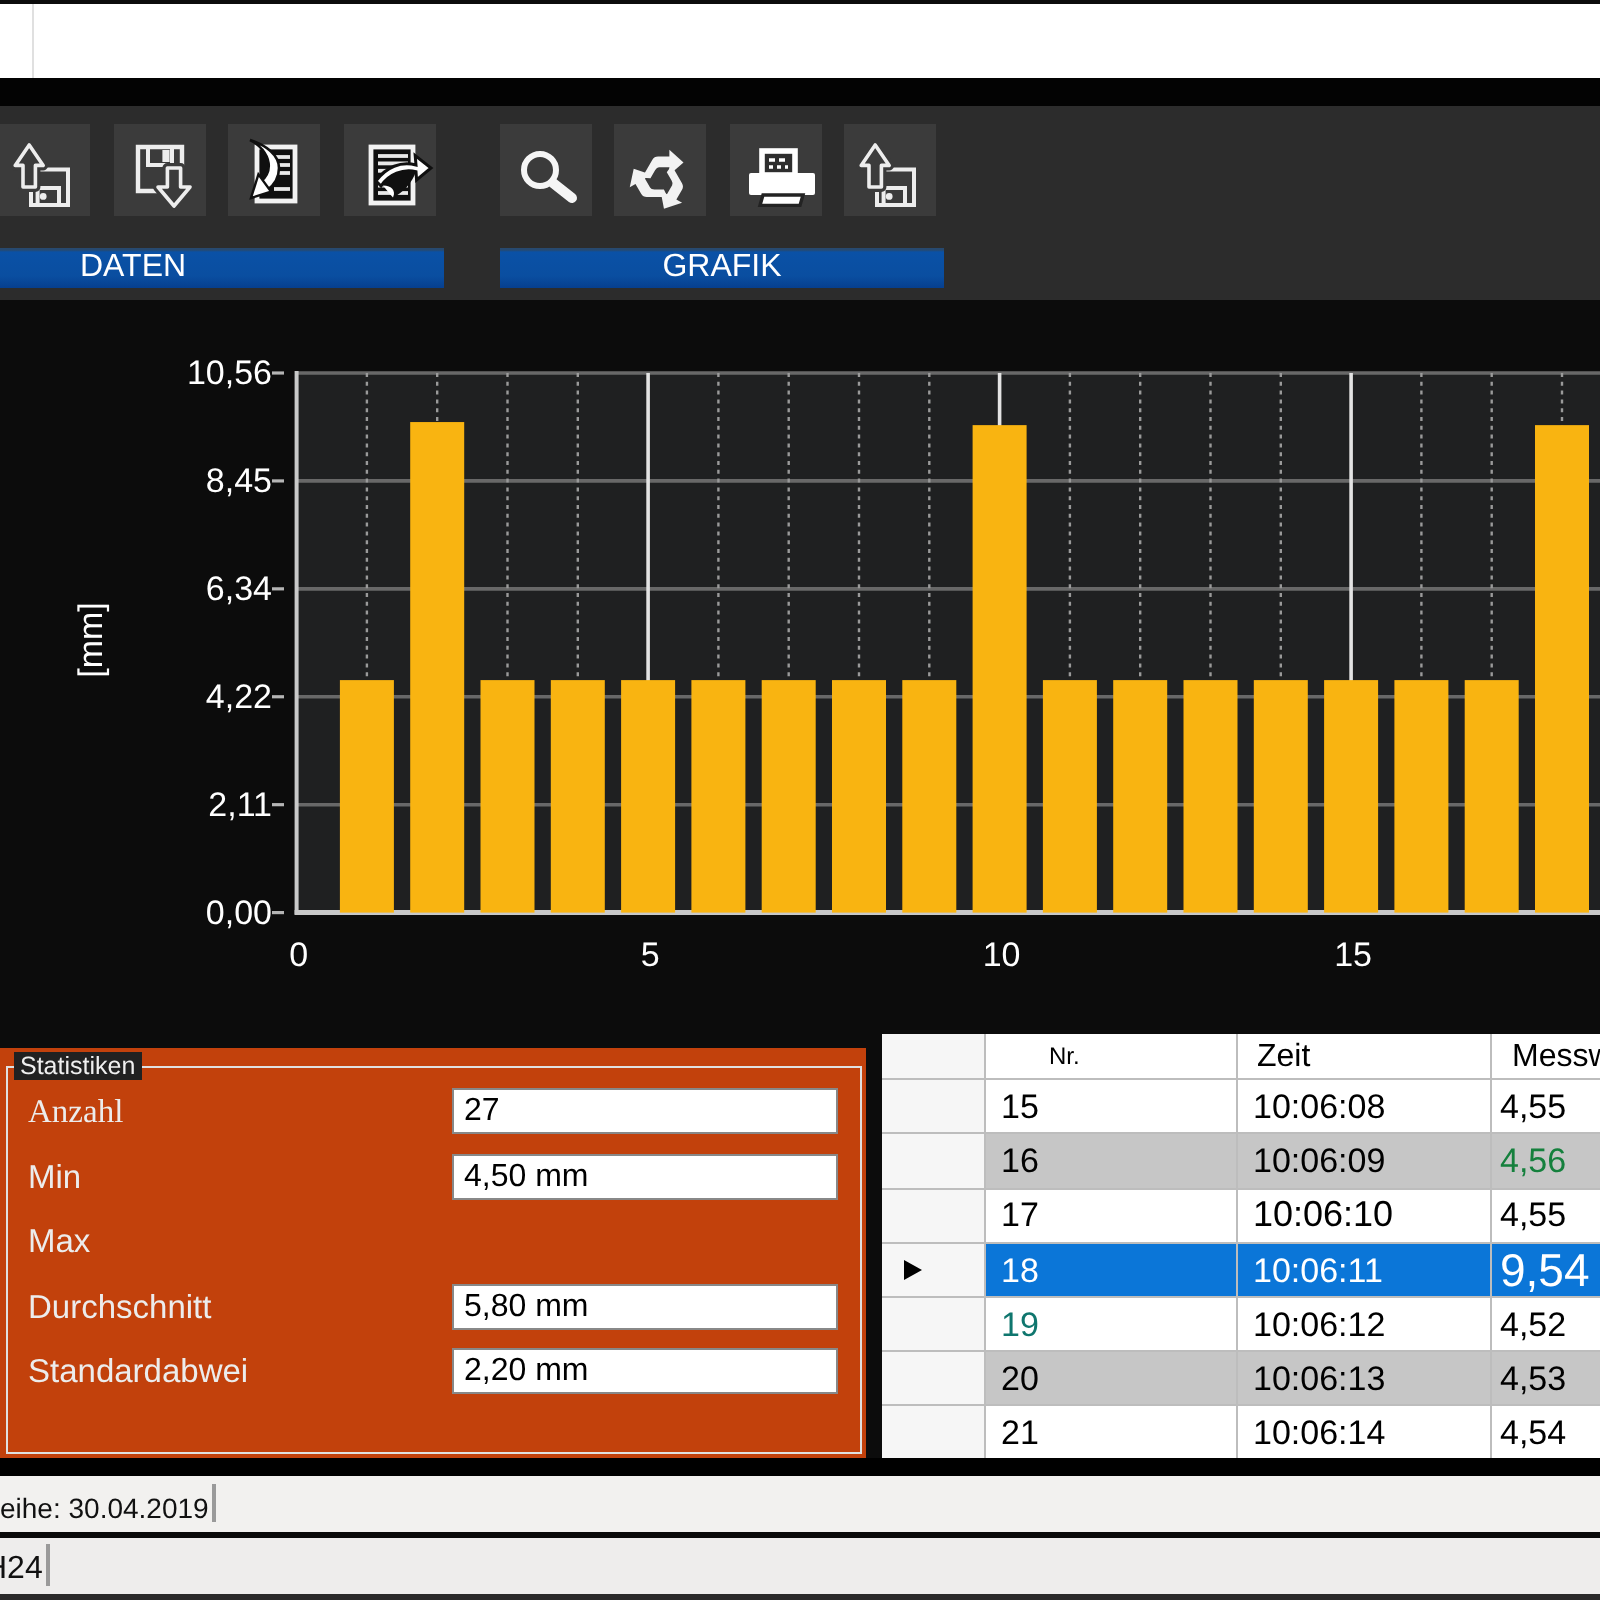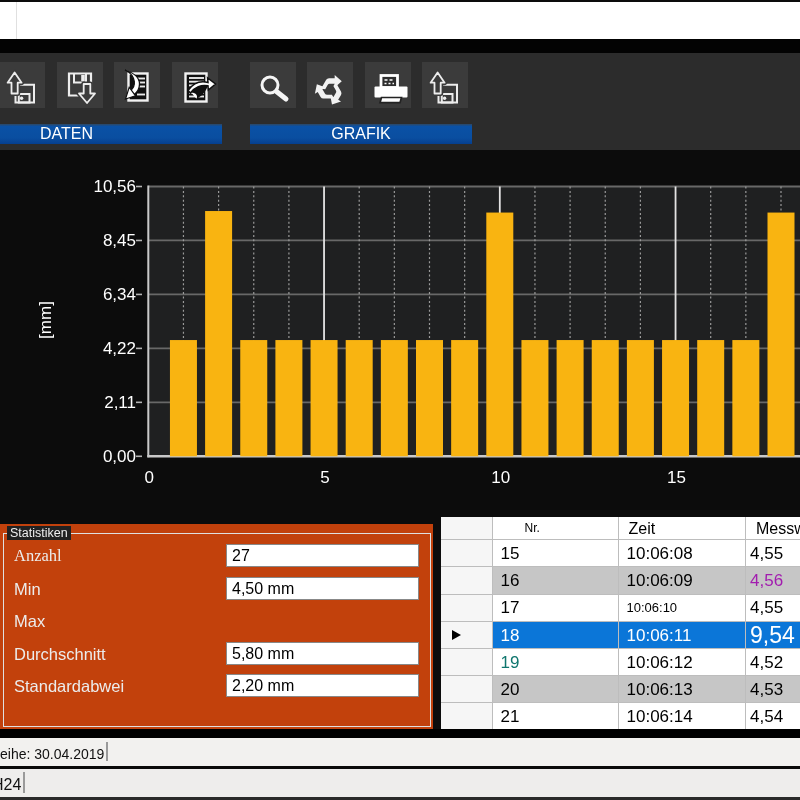--- a/index.html
+++ b/index.html
@@ -191,24 +191,24 @@
       <div style="position:absolute;left:59.5px;top:0;height:23px;line-height:23px;font-size:12px;color:#000;margin-left:24px;">Nr.</div>
       <div style="position:absolute;left:187.5px;top:0;height:23px;line-height:23px;font-size:16px;color:#000;">Zeit</div>
       <div style="position:absolute;left:315px;top:0;height:23px;line-height:23px;font-size:16px;color:#000;">Messwe</div>
       <div style="position:absolute;left:50.5px;top:23px;width:308.5px;height:27.2px;background:#ffffff;"></div>
       <div style="position:absolute;left:59.5px;top:23px;height:27.2px;line-height:27.2px;font-size:17px;color:#000;">15</div>
       <div style="position:absolute;left:185.5px;top:23px;height:27.2px;line-height:27.2px;font-size:17px;color:#000;">10:06:08</div>
       <div style="position:absolute;left:309px;top:23px;height:27.2px;line-height:27.2px;font-size:17px;color:#000;">4,55</div>
       <div style="position:absolute;left:50.5px;top:50.2px;width:308.5px;height:27.2px;background:#c6c6c6;"></div>
       <div style="position:absolute;left:59.5px;top:50.2px;height:27.2px;line-height:27.2px;font-size:17px;color:#000;">16</div>
       <div style="position:absolute;left:185.5px;top:50.2px;height:27.2px;line-height:27.2px;font-size:17px;color:#000;">10:06:09</div>
-      <div style="position:absolute;left:309px;top:50.2px;height:27.2px;line-height:27.2px;font-size:17px;color:#a21caf;">4,56</div>
+      <div style="position:absolute;left:309px;top:50.2px;height:27.2px;line-height:27.2px;font-size:17px;color:#15803d;">4,56</div>
       <div style="position:absolute;left:50.5px;top:77.4px;width:308.5px;height:27.2px;background:#ffffff;"></div>
       <div style="position:absolute;left:59.5px;top:77.4px;height:27.2px;line-height:27.2px;font-size:17px;color:#000;">17</div>
-      <div style="position:absolute;left:185.5px;top:77.4px;height:27.2px;line-height:27.2px;font-size:13px;color:#000;">10:06:10</div>
+      <div style="position:absolute;left:185.5px;top:77.4px;height:27.2px;line-height:27.2px;font-size:18px;color:#000;">10:06:10</div>
       <div style="position:absolute;left:309px;top:77.4px;height:27.2px;line-height:27.2px;font-size:17px;color:#000;">4,55</div>
       <div style="position:absolute;left:50.5px;top:104.6px;width:308.5px;height:27.2px;background:#0b76d8;"></div>
       <div style="position:absolute;left:59.5px;top:104.6px;height:27.2px;line-height:27.2px;font-size:17px;color:#fff;">18</div>
       <div style="position:absolute;left:185.5px;top:104.6px;height:27.2px;line-height:27.2px;font-size:17px;color:#fff;">10:06:11</div>
       <div style="position:absolute;left:309px;top:104.6px;height:27.2px;line-height:27.2px;font-size:23px;color:#fff;">9,54</div>
       <div style="position:absolute;left:50.5px;top:131.8px;width:308.5px;height:27.2px;background:#ffffff;"></div>
       <div style="position:absolute;left:59.5px;top:131.8px;height:27.2px;line-height:27.2px;font-size:17px;color:#0f766e;">19</div>
       <div style="position:absolute;left:185.5px;top:131.8px;height:27.2px;line-height:27.2px;font-size:17px;color:#000;">10:06:12</div>
       <div style="position:absolute;left:309px;top:131.8px;height:27.2px;line-height:27.2px;font-size:17px;color:#000;">4,52</div>
       <div style="position:absolute;left:50.5px;top:159px;width:308.5px;height:27.2px;background:#c6c6c6;"></div>

